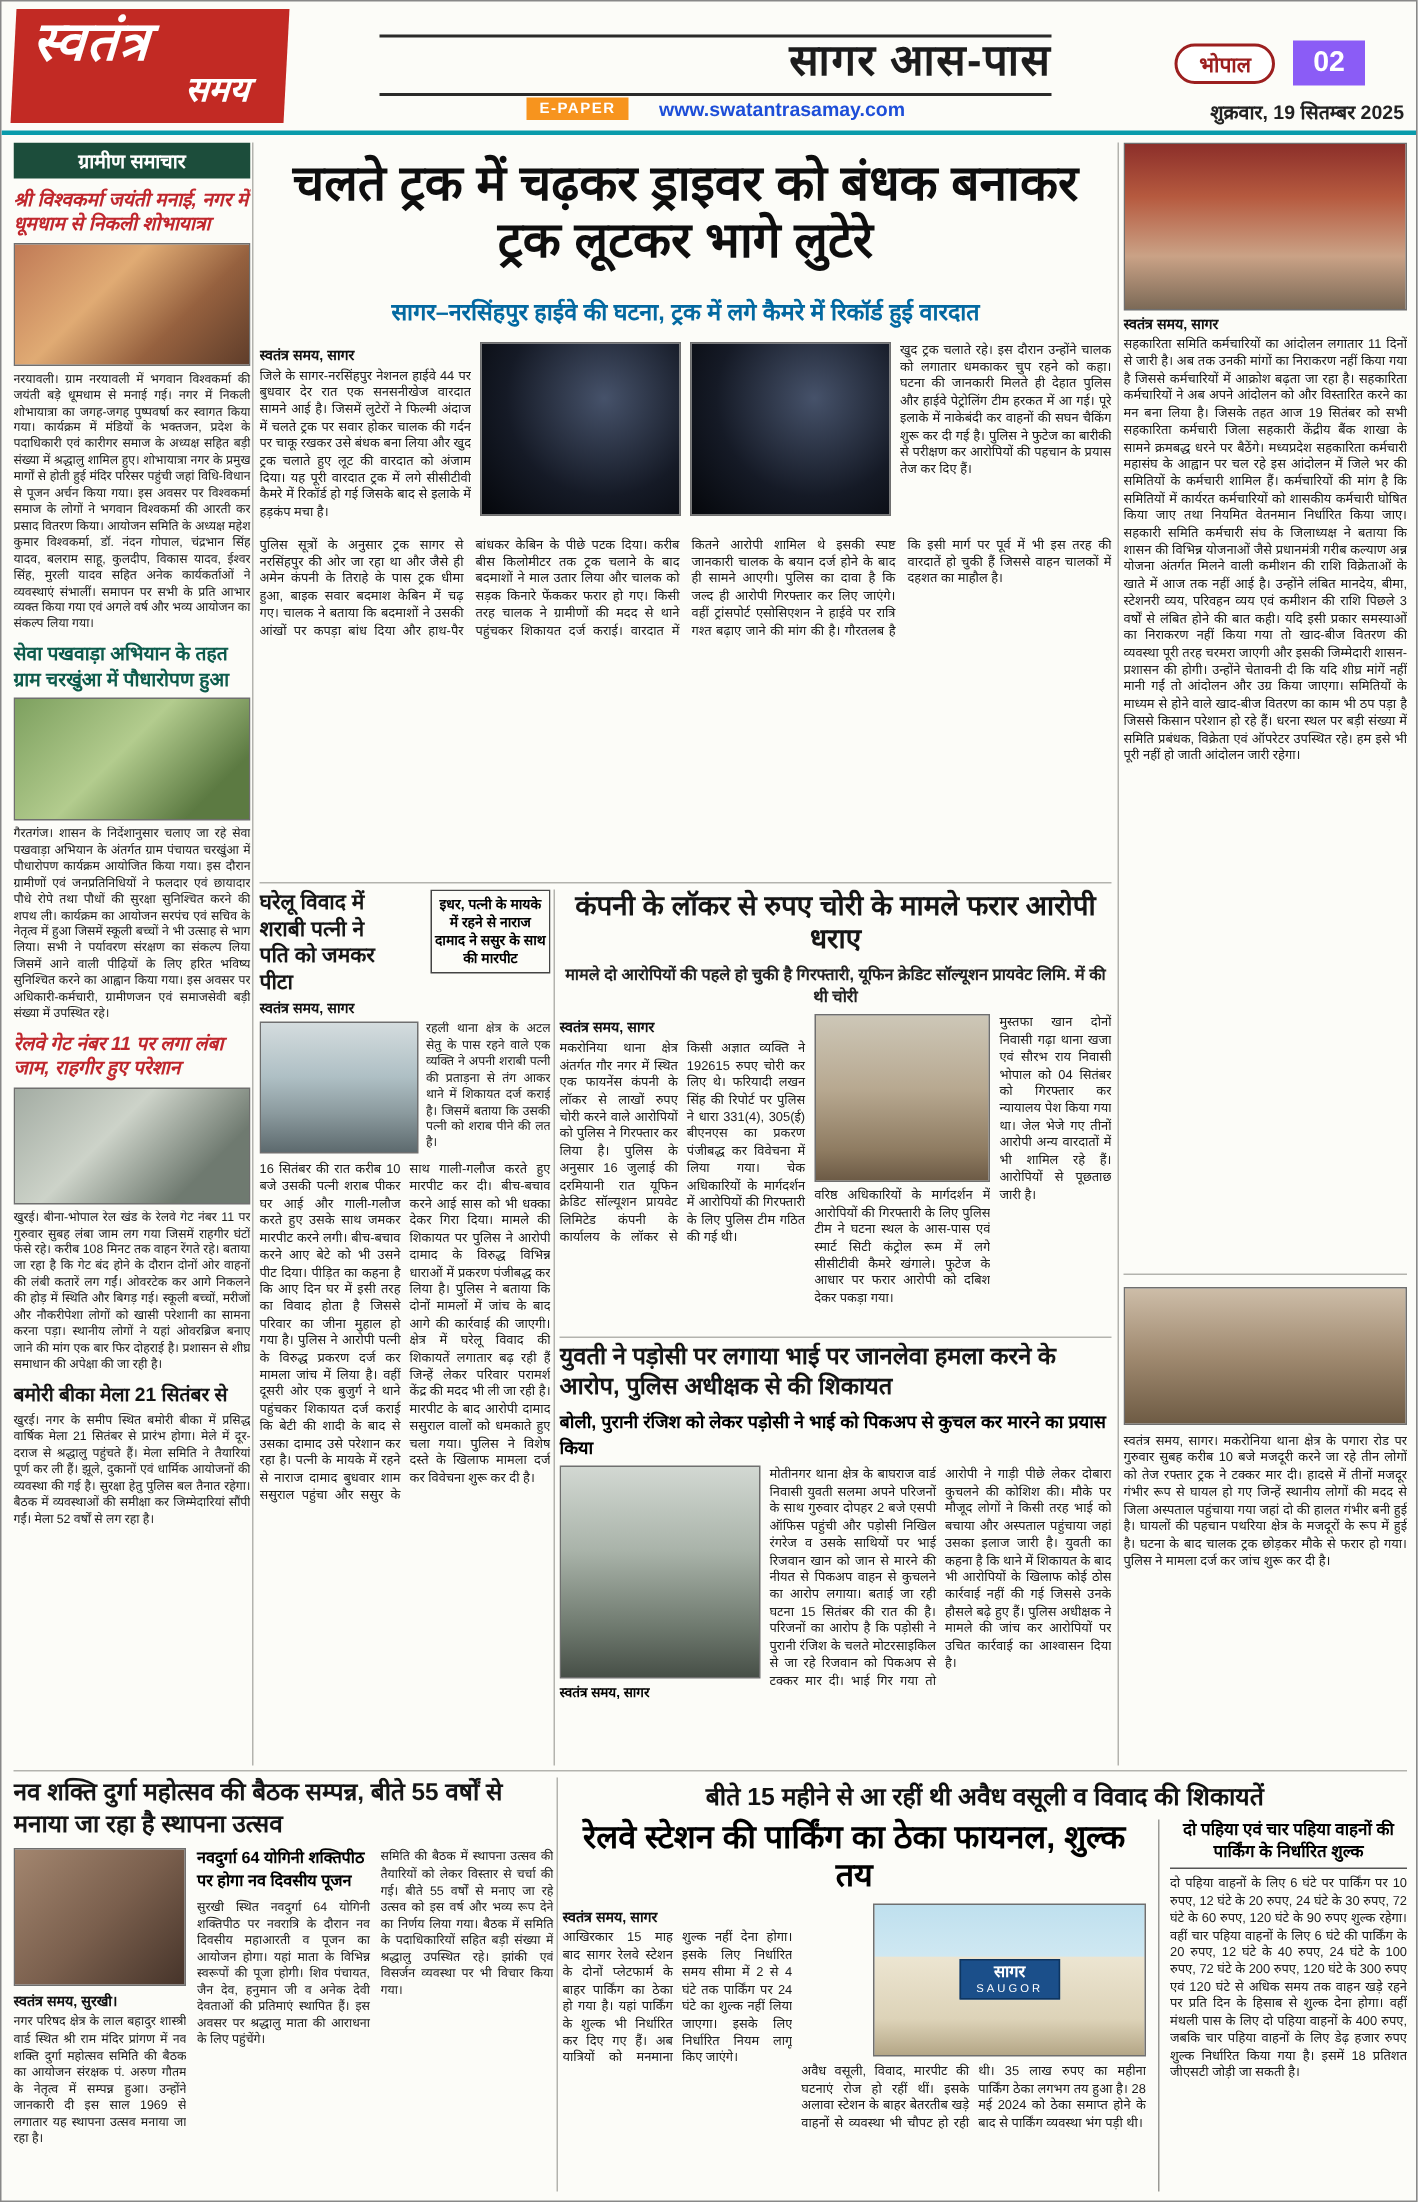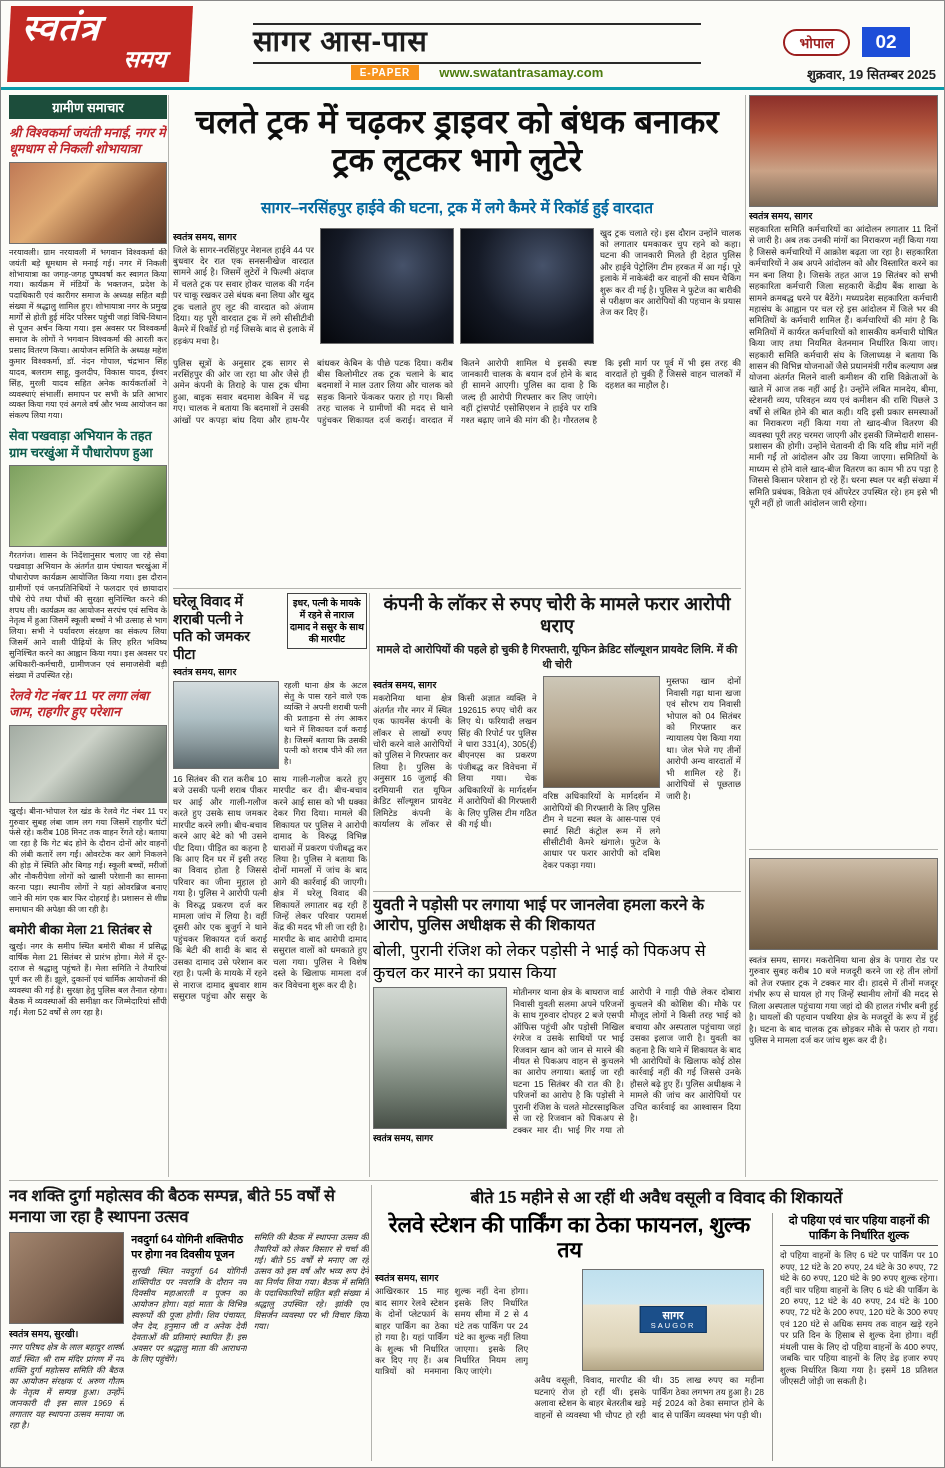--- a/index.html
+++ b/index.html
@@ -6,26 +6,26 @@
   html,body { background:#9a9a9a; }
   body { font-family:"Liberation Sans", sans-serif; }
   .page { position:relative; width:945px; height:1468px; margin:0 auto; background:#fcfcf8; overflow:hidden; border:1px solid #888; }
 
   
   .masthead { position:absolute; left:0; top:0; width:945px; height:86px; }
   .logo { position:absolute; left:8px; top:5px; width:182px; height:76px; background:#c22a24; color:#fff; padding:4px 10px 0 12px; transform:skewX(-3deg); }
   .logo-l1 { font-size:36px; font-weight:800; font-style:italic; line-height:1.0; letter-spacing:1px; }
   .logo-l2 { font-size:23px; font-weight:800; font-style:italic; text-align:right; margin-top:-4px; padding-right:14px; }
   .center-head { position:absolute; left:252px; top:22px; width:448px; border-top:2px solid #2a2a2a; border-bottom:2px solid #2a2a2a; padding:1px 0 4px; }
-  .section-title { font-size:29px; font-weight:800; color:#1c1c1c; text-align:left; letter-spacing:1px; line-height:1.1; }
+  .section-title { font-size:29px; font-weight:800; color:#1c1c1c; text-align:right; letter-spacing:1px; line-height:1.1; }
   .epaper-row { position:absolute; left:252px; top:64px; width:448px; display:flex; justify-content:center; align-items:center; gap:20px; }
   .epaper-badge { background:#f7941e; color:#fff; font-weight:bold; font-size:10px; padding:2px 9px; letter-spacing:1px; }
-  .website { font-size:13px; font-weight:bold; color:#4d7c0f; }
+  .website { font-size:13px; font-weight:bold; color:#1d4ed8; }
   .edition-badge { position:absolute; right:96px; top:28px; border:2px solid #9c1f1f; color:#9c1f1f; border-radius:14px; padding:2px 14px; font-weight:bold; font-size:14px; background:#fff; }
-  .page-num { position:absolute; right:36px; top:26px; width:48px; height:30px; background:#1d4ed8; color:#fff; font-size:19px; font-weight:bold; display:flex; align-items:center; justify-content:center; }
+  .page-num { position:absolute; right:36px; top:26px; width:48px; height:30px; background:#8b5cf6; color:#fff; font-size:19px; font-weight:bold; display:flex; align-items:center; justify-content:center; }
   .date { position:absolute; right:10px; top:64px; font-size:13px; font-weight:bold; color:#222; }
   .teal-rule { position:absolute; left:0; top:86px; width:945px; height:3px; background:#0a9bab; }
 
   
   section { position:absolute; overflow:hidden; }
   .body-text { font-size:8.6px; line-height:1.33; text-align:justify; color:#1b1b1b; overflow:hidden; }
   .byline { font-size:9.5px; font-weight:bold; color:#101010; margin:2px 0; }
   .photo { position:relative; border:1px solid #6f6f6f; }
   .hl-red { color:#c0272d;font-style:italic; }
   .hl-green { color:#0d5b4c; }
@@ -90,41 +90,41 @@
   #locker .c1 .body-text { column-count:2; column-gap:6px; height:206px; }
   #locker .c2 { width:33%; }
   #locker .c2 .photo { height:112px; margin-bottom:3px; }
   #locker .c2 .body-text { height:92px; }
   #locker .c3 { width:21%; }
   #locker .c3 .body-text { height:222px; }
 
   
   #neighbor { left:372px; top:894px; width:368px; height:282px; }
   #neighbor h3 { font-size:15.8px; line-height:1.28; }
-  #neighbor .subhead { font-size:16px; font-weight:normal; margin:4px 0; }
+  #neighbor .subhead { font-size:12px; font-weight:bold; margin:4px 0; }
   #neighbor .cols { display:flex; gap:6px; }
   #neighbor .photo-wrap { width:134px; }
   #neighbor .photo { height:142px; }
   #neighbor .caption { font-size:9px; font-weight:bold; margin-top:2px; }
   #neighbor .body-text { flex:1; column-count:2; column-gap:6px; height:200px; }
 
   
   #laborers { left:748px; top:852px; width:189px; height:324px; }
   #laborers h3 { font-size:14.5px; line-height:1.3; }
   #laborers .photo { margin:5px 0; }
   #laborers .body-text { height:200px; }
 
   
   #durga { left:8px; top:1184px; width:360px; height:276px; }
   #durga h3 { font-size:16.2px; line-height:1.28; }
   #durga .cols { display:flex; gap:7px; margin-top:6px; }
   #durga .c { flex:1; }
   #durga .photo { margin-bottom:3px; }
   #durga .subhead { font-size:10.8px; font-weight:bold; line-height:1.35; margin-bottom:4px; }
-  #durga .body-text { font-size:8.3px;font-style:italic; }
+  #durga .body-text { font-size:8.3px; }
 
   
   #parking { left:374px; top:1184px; width:563px; height:276px; }
   #parking .kicker { font-size:16.5px; font-weight:800; text-align:center; color:#111; }
   #parking .main-row { display:flex; gap:8px; margin-top:5px; }
   #parking .left-part { flex:1; }
   #parking .left-part h3 { font-size:21.5px; text-align:center; line-height:1.15; }
   #parking .content { display:flex; gap:6px; margin-top:7px; }
   #parking .txtcol { width:40%; }
   #parking .txtcol .body-text { column-count:2; column-gap:6px; height:180px; }

